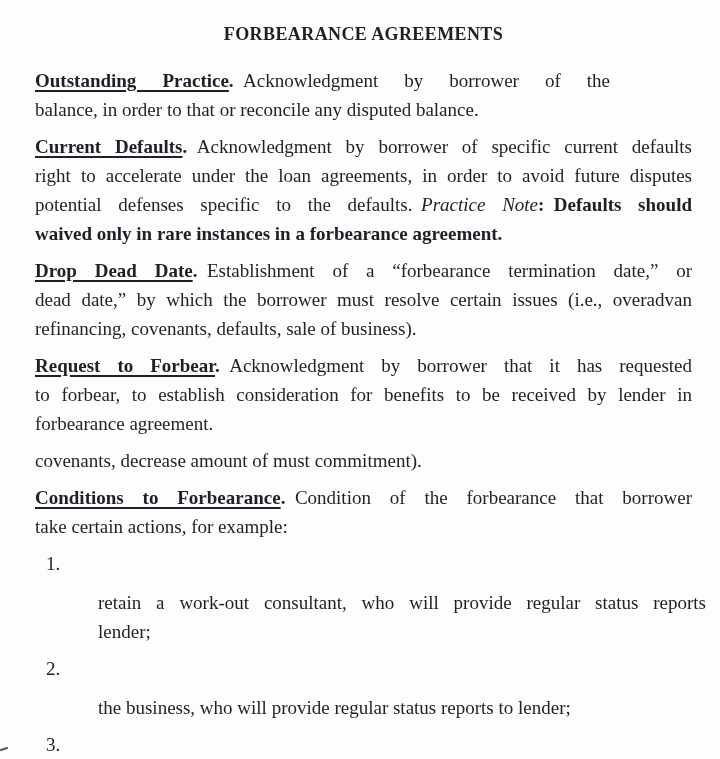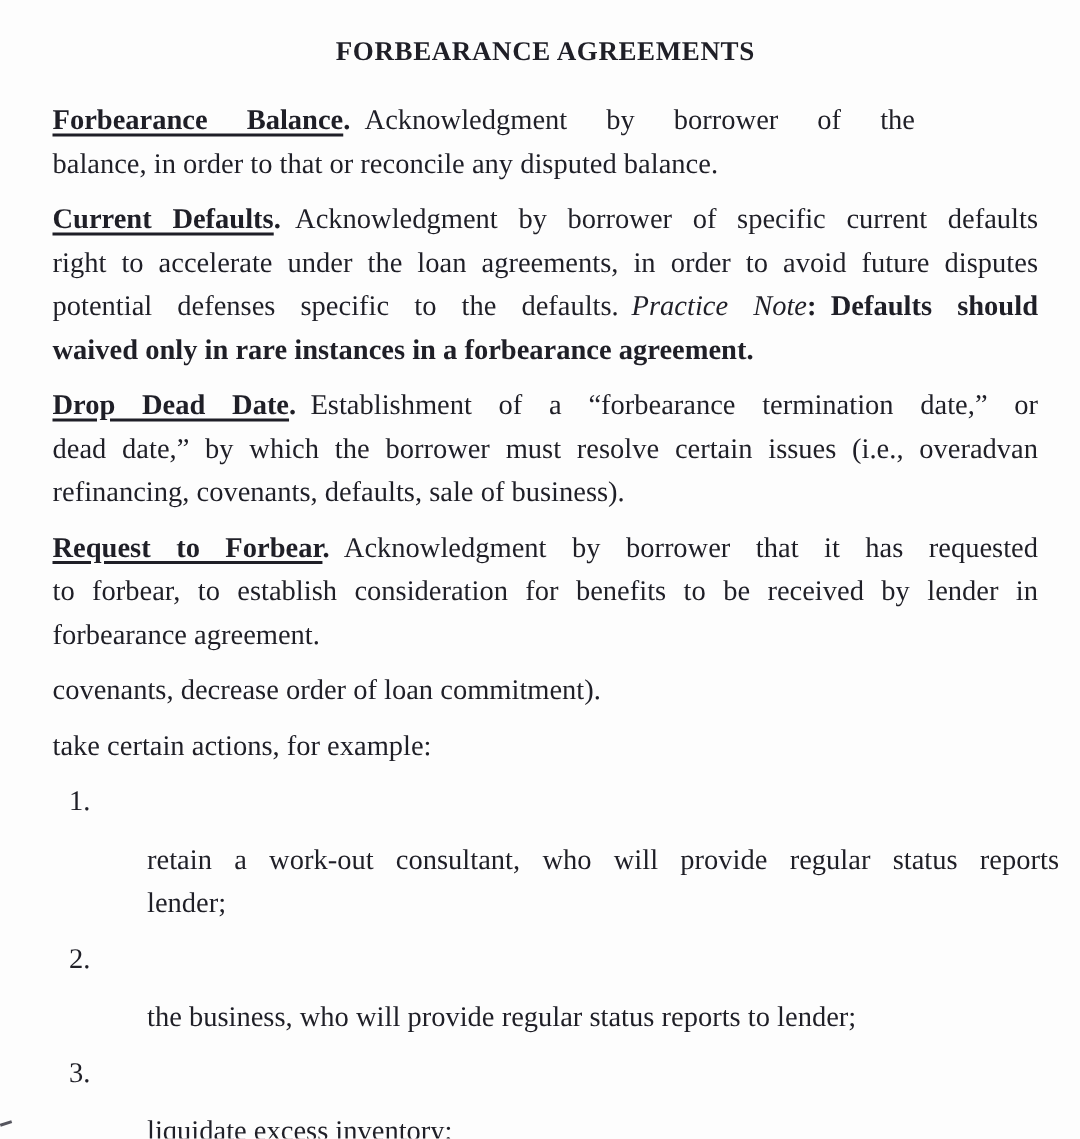--- a/index.html
+++ b/index.html
@@ -88,21 +88,21 @@
 </style>
 </head>
 <body>
 
 <div class="page">
 
   <h1 class="doc-title">FORBEARANCE AGREEMENTS</h1>
 
   <div class="para first w-narrow">
     <span class="line jl">
-      <span class="h"><span class="hu">Forbearance Balance</span><span>.</span></span><span>Acknowledgment by borrower of the</span>
+      <span class="h"><span class="hu">Outstanding Practice</span><span>.</span></span><span>Acknowledgment by borrower of the</span>
     </span>
     <span class="line">balance, in order to that or reconcile any disputed balance.</span>
   </div>
 
   <div class="para">
     <span class="line jl">
       <span class="h"><span class="hu">Current Defaults</span><span>.</span></span><span>Acknowledgment by borrower of specific current defaults</span>
     </span>
     <span class="line jl">right to accelerate under the loan agreements, in order to avoid future disputes</span>
     <span class="line jl">
@@ -121,24 +121,27 @@
 
   <div class="para">
     <span class="line jl">
       <span class="h"><span class="hu">Request to Forbear</span><span>.</span></span><span>Acknowledgment by borrower that it has requested</span>
     </span>
     <span class="line jl">to forbear, to establish consideration for benefits to be received by lender in</span>
     <span class="line">forbearance agreement.</span>
   </div>
 
   <div class="para w-mid">
-    <span class="line">covenants, decrease order of loan commitment).</span>
+    <span class="line">covenants, decrease amount of must commitment).</span>
   </div>
 
   <div class="para">
+    <span class="line jl">
+      <span class="h"><span class="hu">Conditions to Forbearance</span><span>.</span></span><span>Condition of the forbearance that borrower</span>
+    </span>
     <span class="line">take certain actions, for example:</span>
   </div>
 
   <div class="list">
 
     <div class="li">
       <span class="num">1.</span>
       <span class="li-body">
         <span class="line jl">retain a work-out consultant, who will provide regular status reports</span>
         <span class="line">lender;</span>

